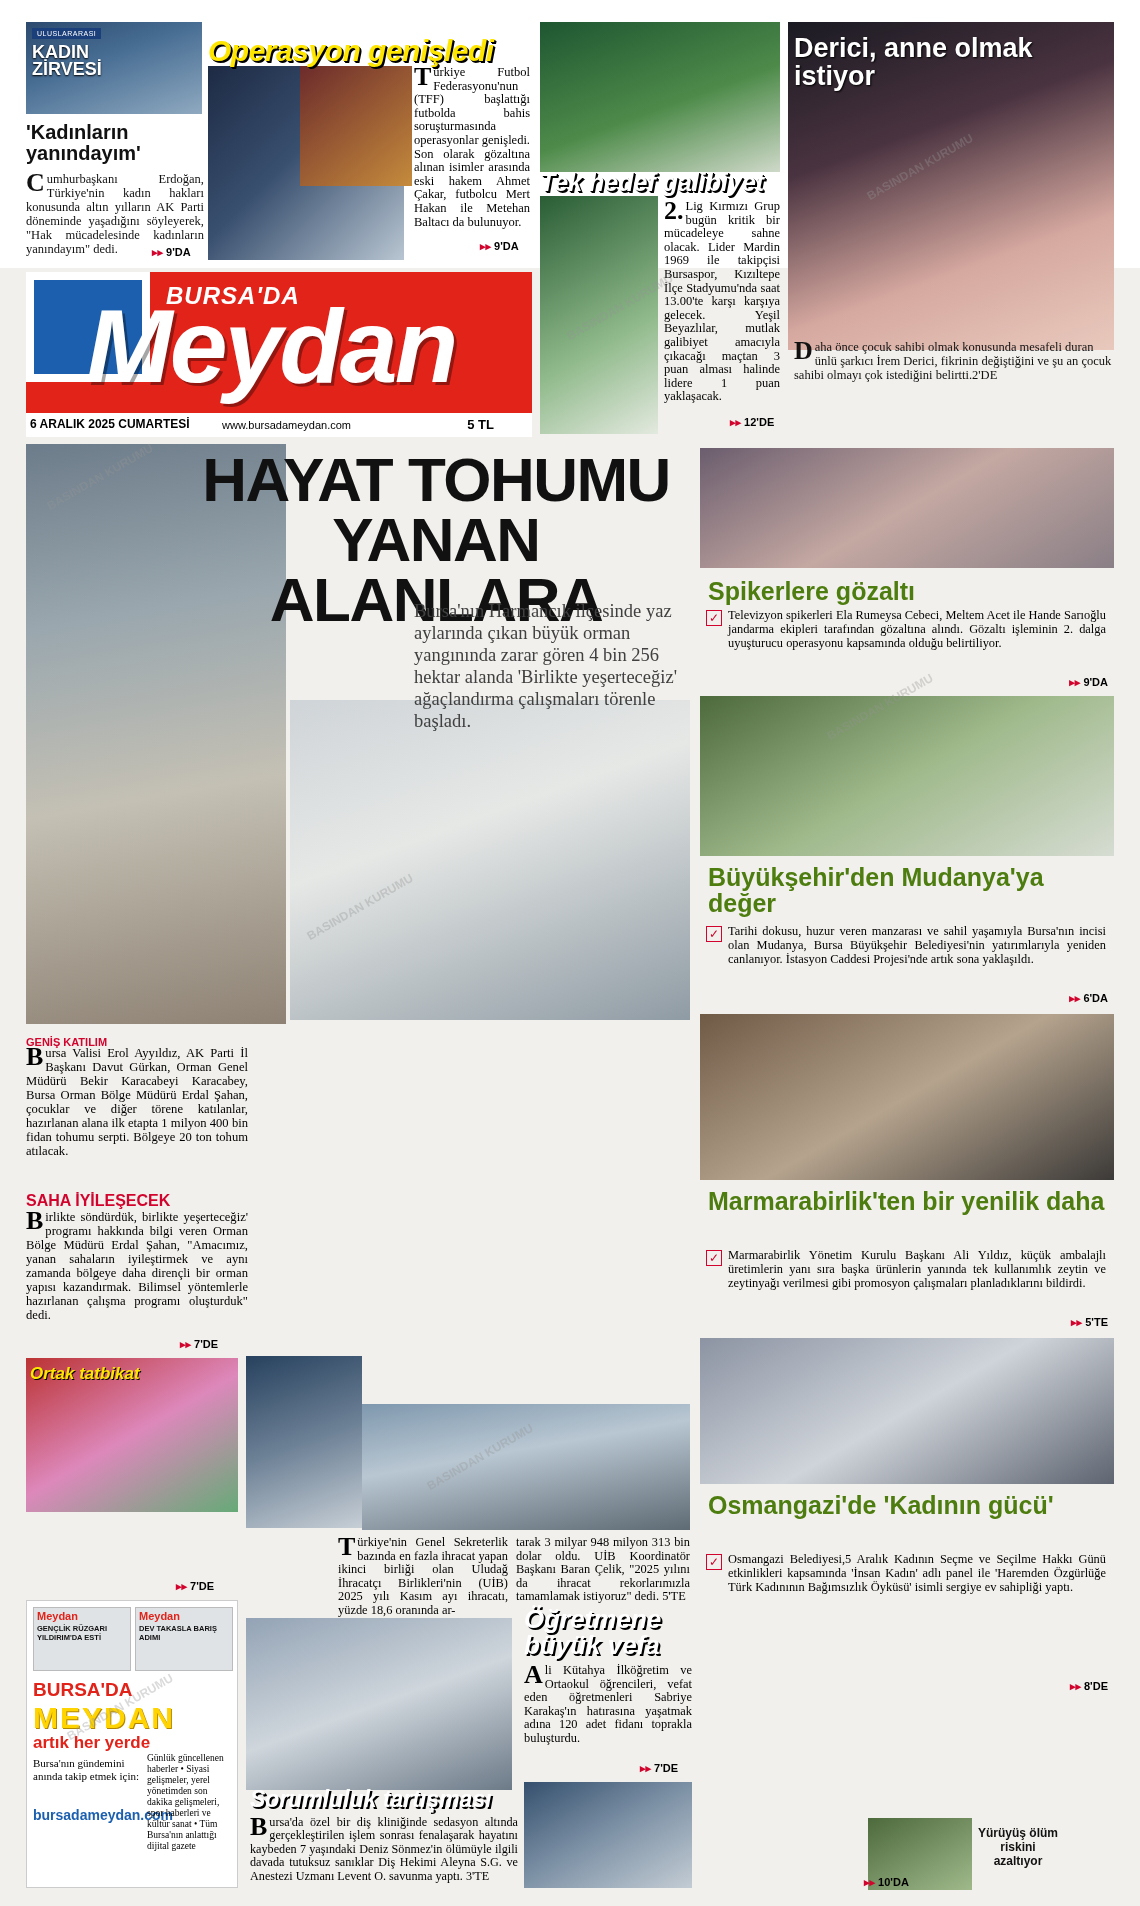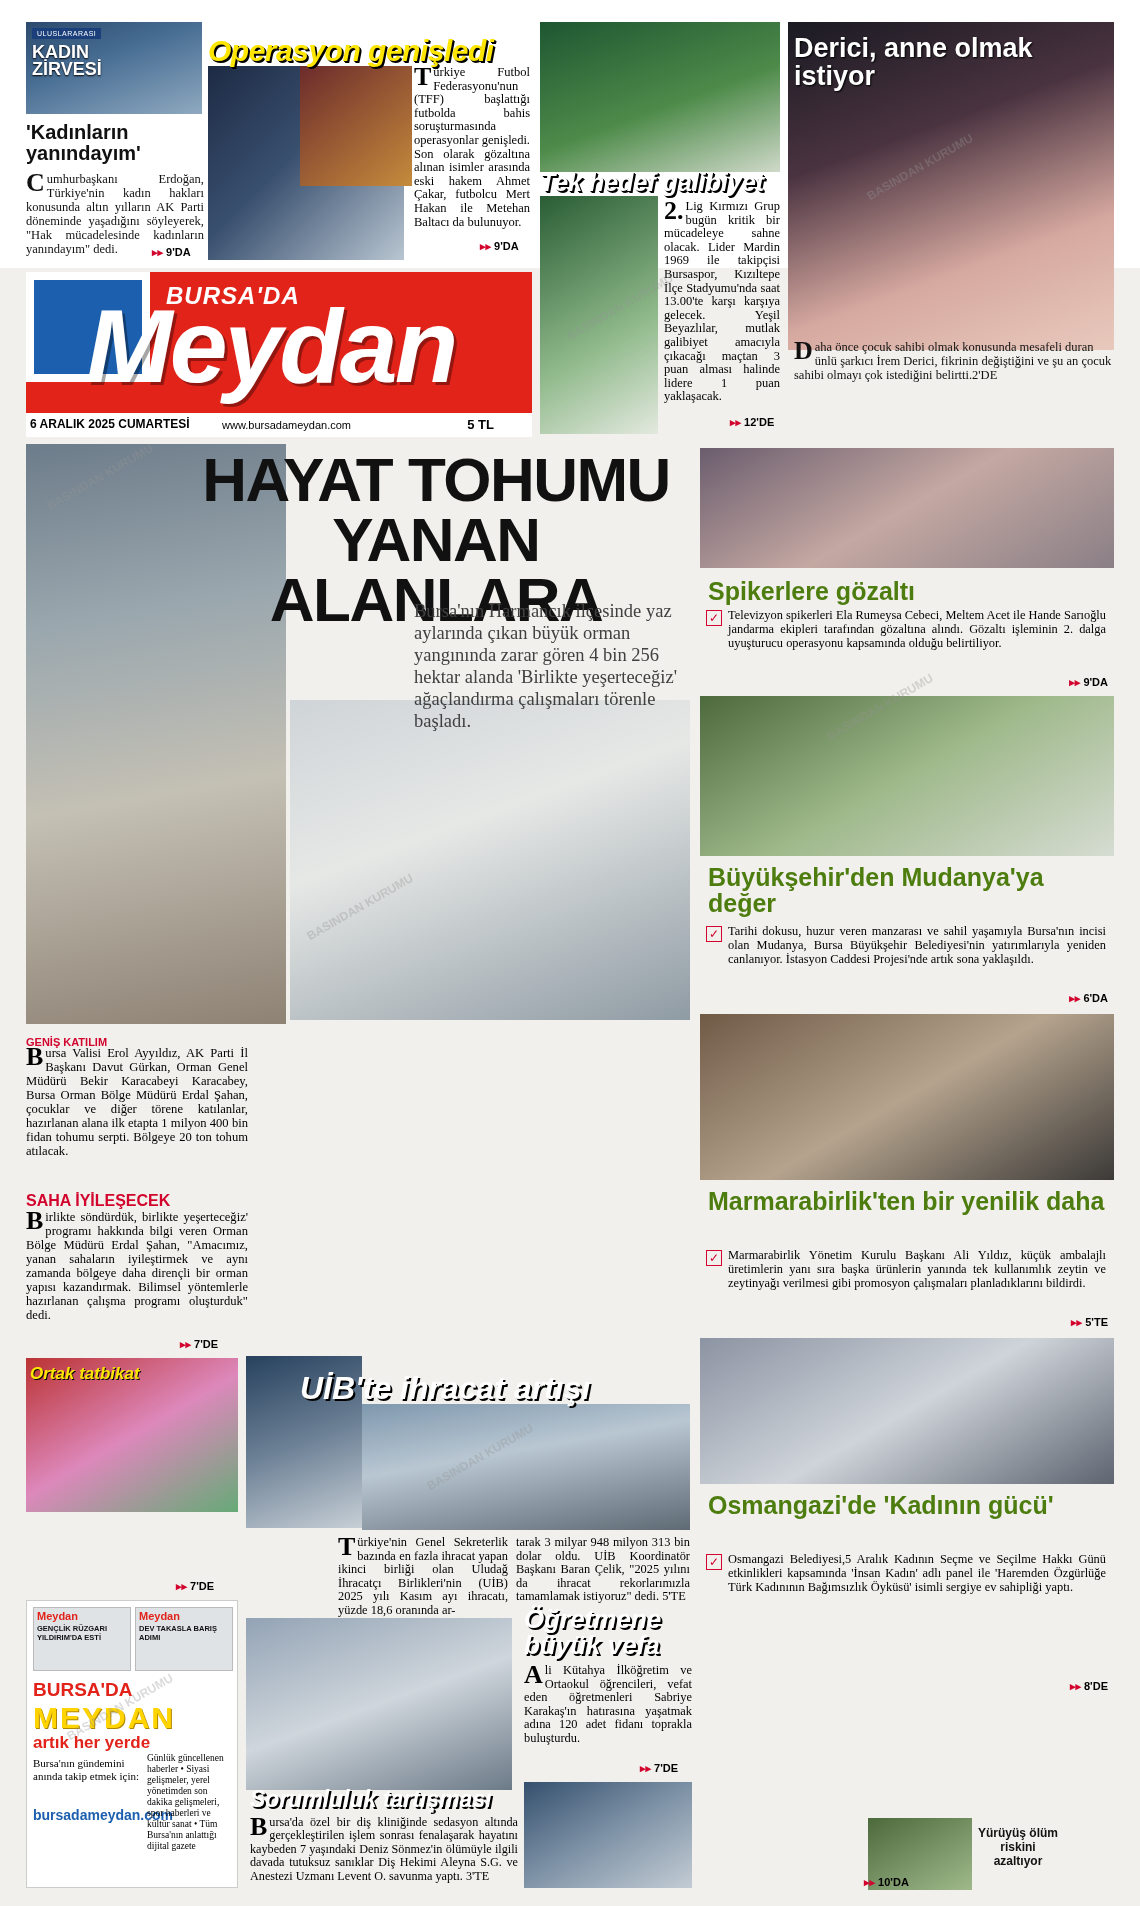--- a/index.html
+++ b/index.html
@@ -268,21 +268,20 @@
     <div class="rail-body" style="top:1108px;">Osmangazi Belediyesi,5 Aralık Kadının Seçme ve Seçilme Hakkı Günü etkinlikleri kapsamında 'İnsan Kadın' adlı panel ile 'Haremden Özgürlüğe Türk Kadınının Bağımsızlık Öyküsü' isimli sergiye ev sahipliği yaptı.</div>
     <div class="rail-page" style="top:1236px;"><span class="arrow">▸▸</span> <span>8'DE</span></div>
   </div>
 
   <div class="photo" id="ot-photo"></div>
   <div id="ot-title">Ortak tatbikat</div>
   <div id="ot-page"><span class="arrow">▸▸</span> <span>7'DE</span></div>
 
   <div class="photo" id="uib-photo-left"></div>
   <div class="photo" id="uib-photo"></div>
-  <div id="uib-title">UİB'te ihracat artışı</div>
   <div id="uib-body1" class="dropcap">Türkiye'nin Genel Sekreterlik bazında en fazla ihracat yapan ikinci birliği olan Uludağ İhracatçı Birlikleri'nin (UİB) 2025 yılı Kasım ayı ihracatı, yüzde 18,6 oranında ar-</div>
   <div id="uib-body2">tarak 3 milyar 948 milyon 313 bin dolar oldu. UİB Koordinatör Başkanı Baran Çelik, "2025 yılını da ihracat rekorlarımızla tamamlamak istiyoruz" dedi. 5'TE</div>
 
   <div id="promo">
     <div class="mini" style="left:6px;">
       <div style="position:absolute;left:3px;top:2px;font-family:'Liberation Sans',sans-serif;font-weight:bold;font-size:11px;color:#e2231a;">Meydan</div>
       <div style="position:absolute;left:3px;top:17px;width:90px;font-family:'Liberation Sans',sans-serif;font-weight:bold;font-size:7.5px;line-height:8.5px;color:#111;">GENÇLİK RÜZGARI YILDIRIM'DA ESTİ</div>
     </div>
     <div class="mini" style="left:108px;">
       <div style="position:absolute;left:3px;top:2px;font-family:'Liberation Sans',sans-serif;font-weight:bold;font-size:11px;color:#e2231a;">Meydan</div>

